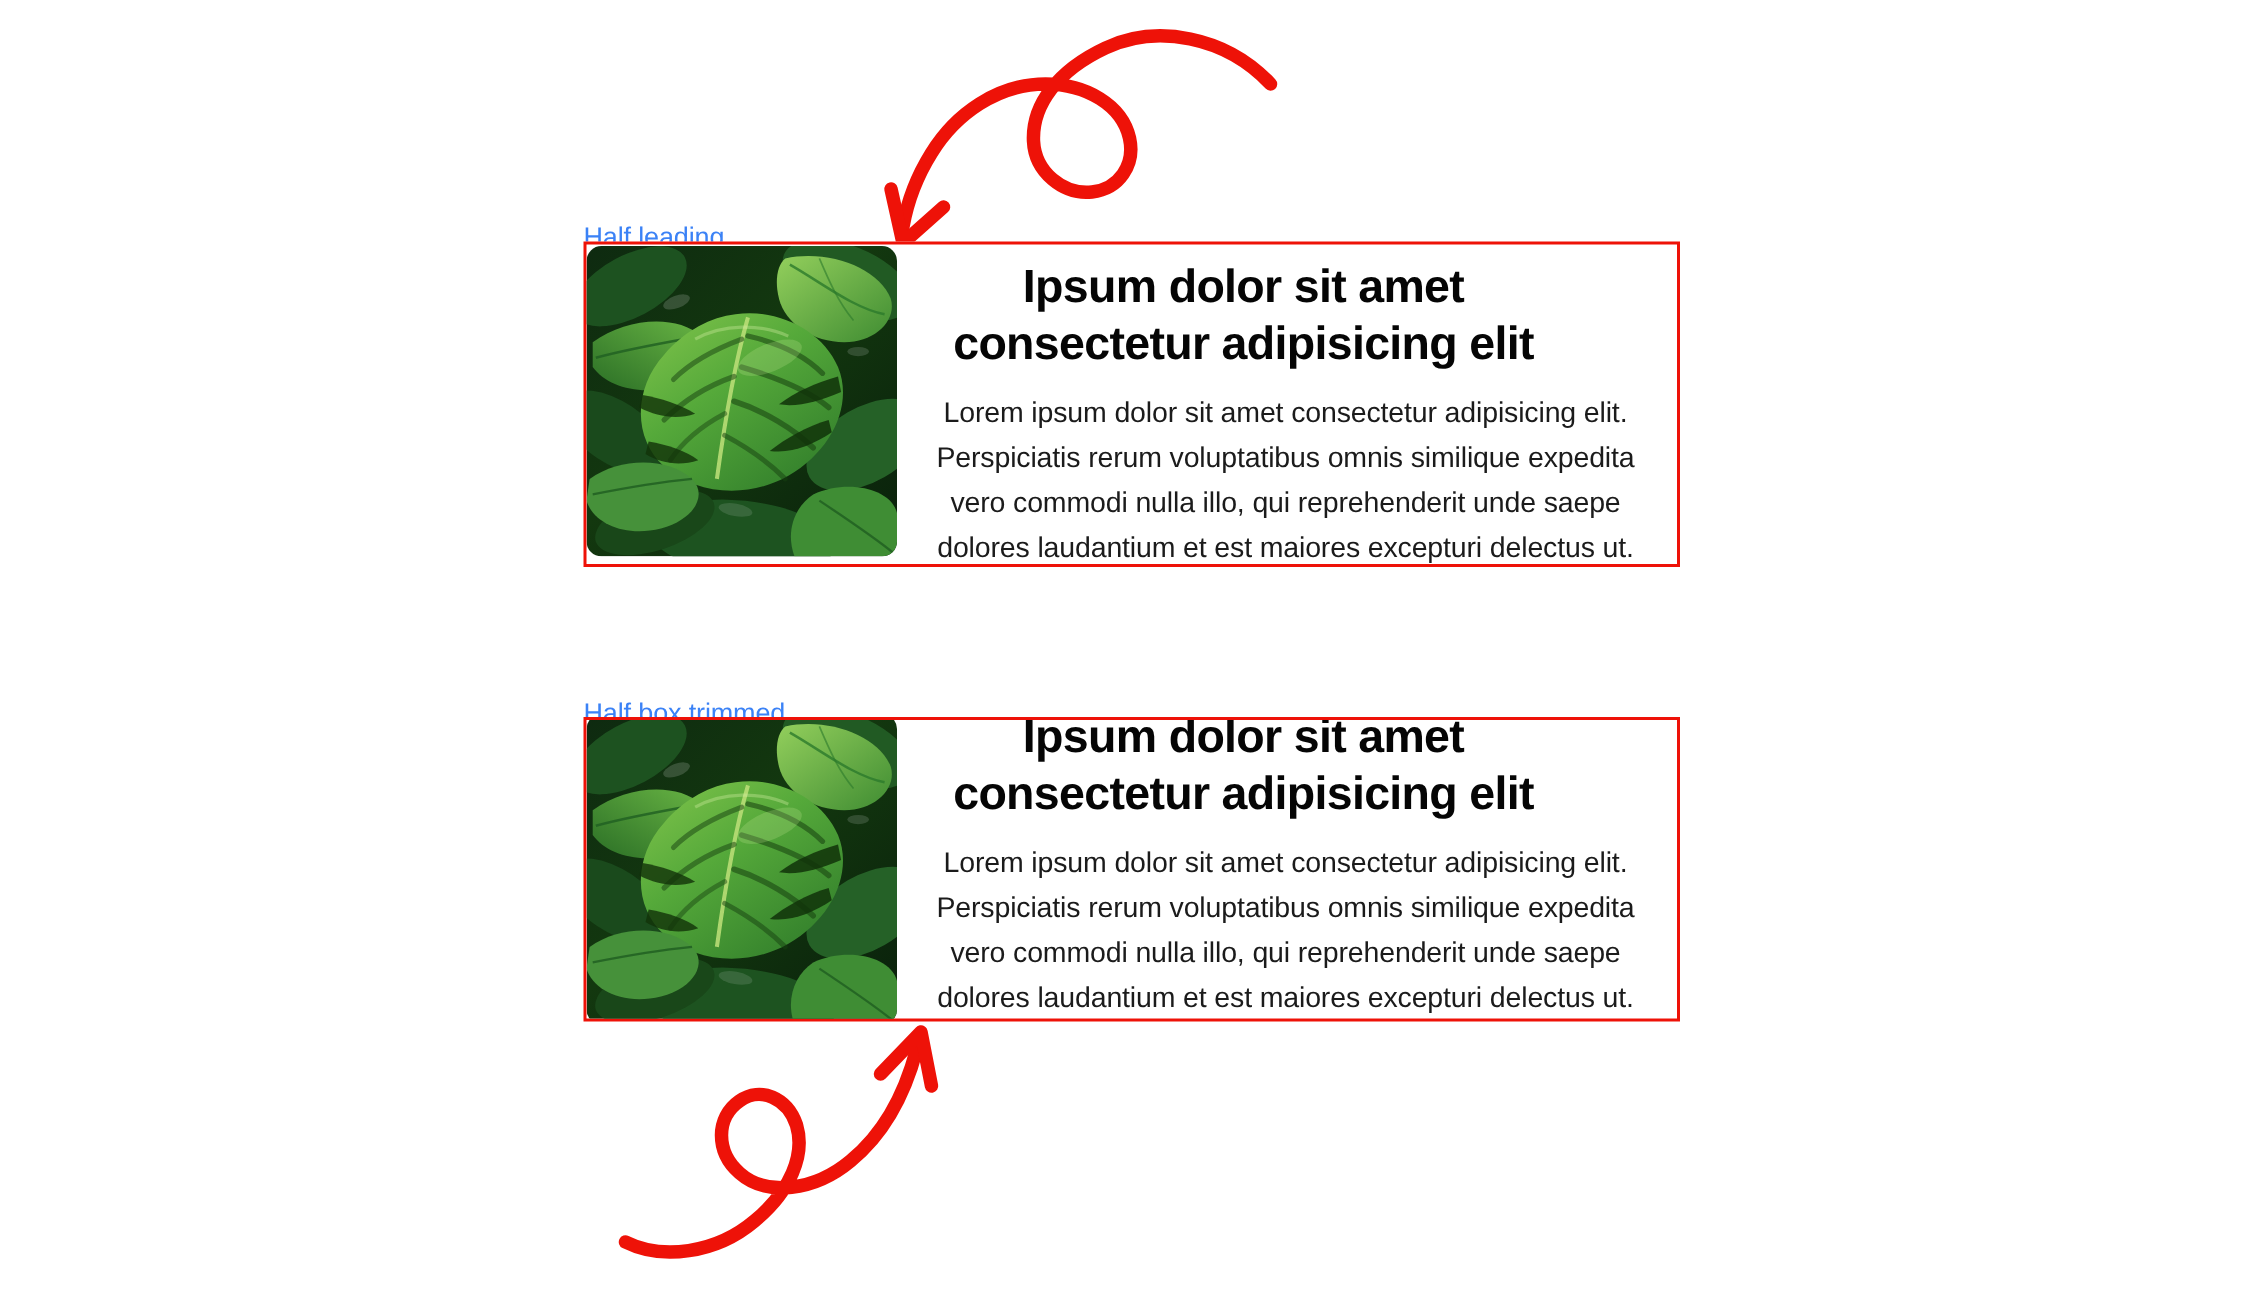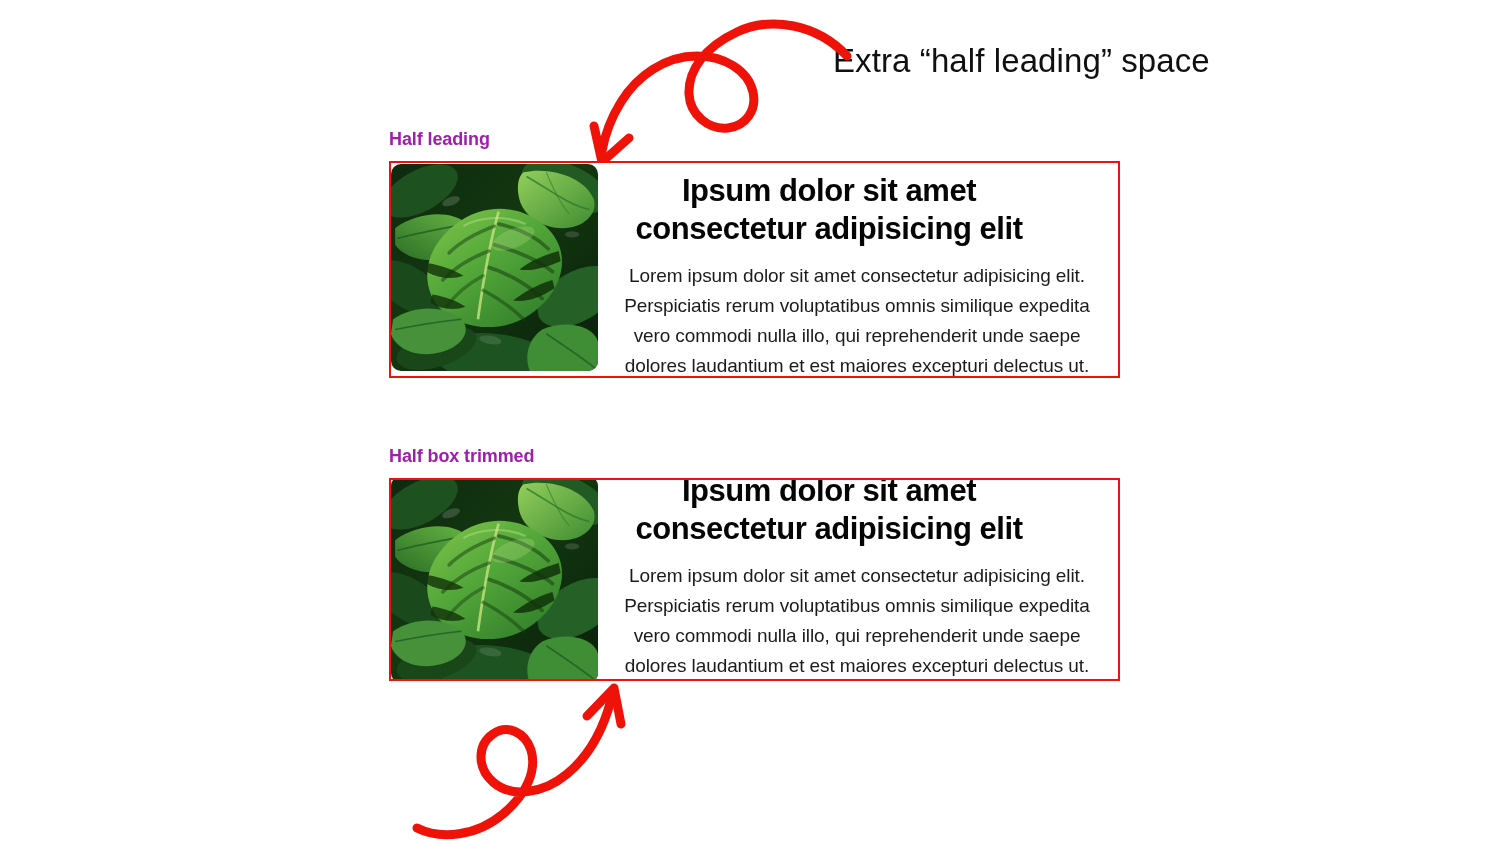--- a/index.html
+++ b/index.html
@@ -27,26 +27,27 @@
     color: #101010;
     white-space: nowrap;
   }
   #annotation-top  { left: 833px; top: 42px; }
   #annotation-bottom { left: 45px; top: 795px; }
 
   
   .section-label {
     position: absolute;
     font-family: "Liberation Sans", sans-serif;
-    font-weight: 700;
+    font-weight: 400;
     font-size: 18px;
     line-height: 1.2;
     letter-spacing: -0.1px;
-    color: #a21caf;
+    color: #3b82f6;
     white-space: nowrap;
+    margin-top: 19px;
   }
   #label-half-leading { left: 389px; top: 129px; }
   #label-text-trimmed { left: 389px; top: 446px; }
 
   
   .card {
     position: absolute;
     border: 2px solid var(--accent, #ee1208);
     background: #ffffff;
     display: flex;
@@ -120,21 +121,20 @@
   }
   #arrow-top    { left: 585px; top: 18px;  width: 270px; height: 150px; }
   #arrow-bottom { left: 415px; top: 676px; width: 260px; height: 165px; }
   .arrow-layer svg { display: block; width: 100%; height: 100%; overflow: visible; }
 </style>
 </head>
 <body>
 
 <div id="stage">
 
-  <div class="annotation" id="annotation-top">Extra “half leading” space</div>
 
   <div class="arrow-layer" id="arrow-top">
     <svg viewBox="0 0 270 150" fill="none" xmlns="http://www.w3.org/2000/svg">
       <path d="M262 38
                C 232 6, 186 -2, 152 14
                C 120 29, 103 52, 104 76
                C 105 97, 124 112, 143 110
                C 161 108, 172 92, 168 74
                C 163 52, 139 38, 112 38
                C 80 38, 52 58, 36 84

